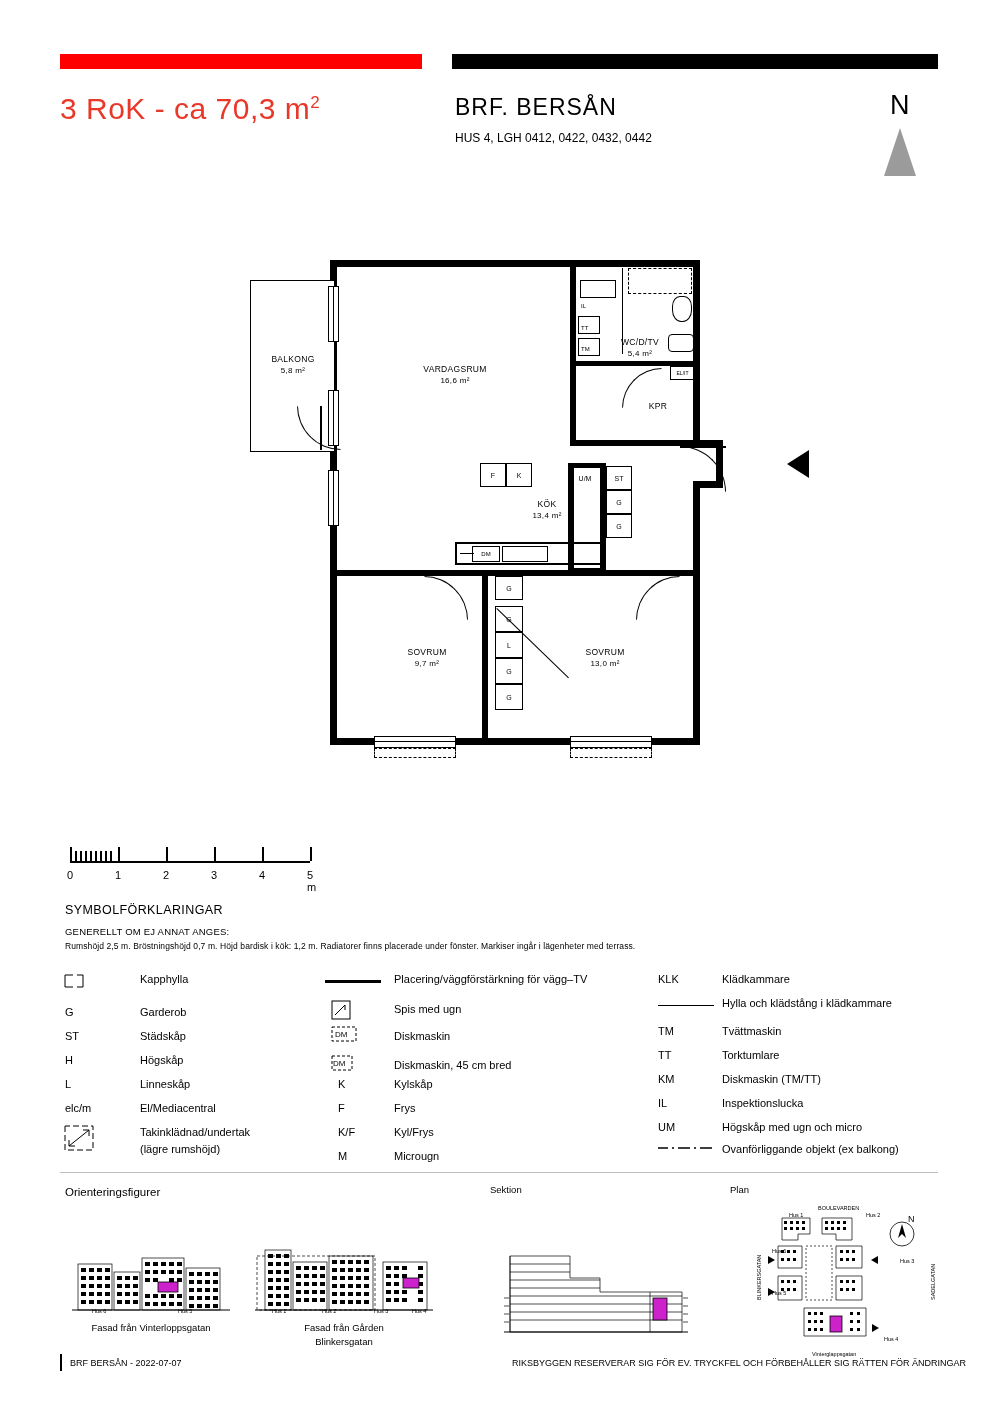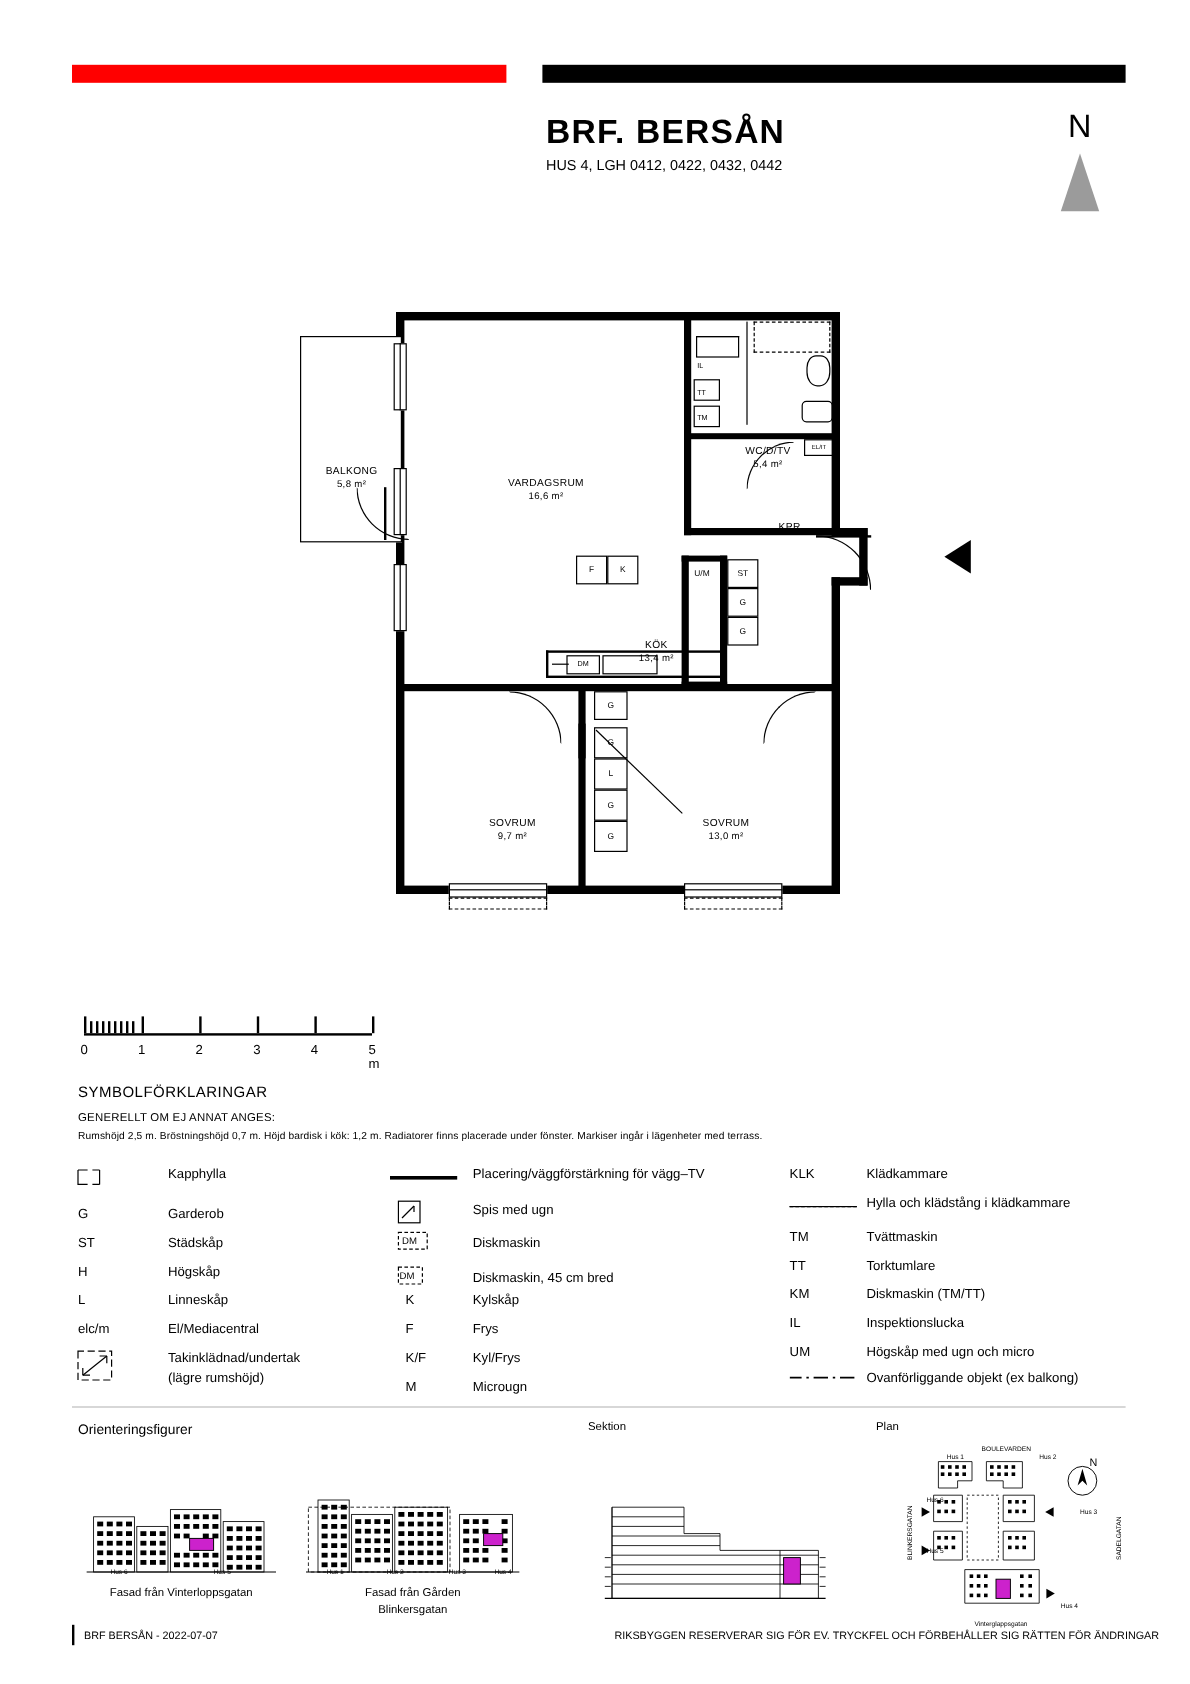--- a/index.html
+++ b/index.html
@@ -43,23 +43,22 @@
     letter-spacing: 0.5px;
     white-space: nowrap;
   }
   .title-main sup {
     font-size: 17px;
     vertical-align: super;
   }
   .brf-title {
     position: absolute;
     left: 455px; top: 94px;
-    font-size: 28px;
+    font-size: 23px;
     letter-spacing: 1px;
-    font-weight: bold;
   }
   .brf-sub {
     position: absolute;
     left: 455px; top: 131px;
     font-size: 12px;
   }
   .north-letter {
     position: absolute;
     left: 890px; top: 90px;
     font-size: 27px;
@@ -86,21 +85,20 @@
   .thinline {
     position: absolute;
     background: #000;
   }
   .room-label {
     position: absolute;
     text-align: center;
     font-size: 8.5px;
     line-height: 12px;
     letter-spacing: 0.3px;
-    margin-top: 33px;
   }
   .room-label .area {
     font-size: 8px;
   }
   .box {
     position: absolute;
     border: 1px solid #000;
     box-sizing: border-box;
     font-size: 7px;
     display: flex;
@@ -201,20 +199,23 @@
   }
 </style>
 </head>
 <body>
 
 <div class="page">
 
   <div class="red-bar"></div>
   <div class="black-bar"></div>
 
+  <div class="title-main">
+    <span>3 RoK - ca 70,3  m</span><sup>2</sup>
+  </div>
 
   <div class="brf-title">BRF. BERSÅN</div>
   <div class="brf-sub">HUS 4, LGH 0412, 0422, 0432, 0442</div>
 
   <div class="north-letter">N</div>
   <div class="north-arrow"></div>
 
   <div class="plan">
 
     <div class="wall" style="left:80px; top:2px; width:370px; height:7px;"></div>

